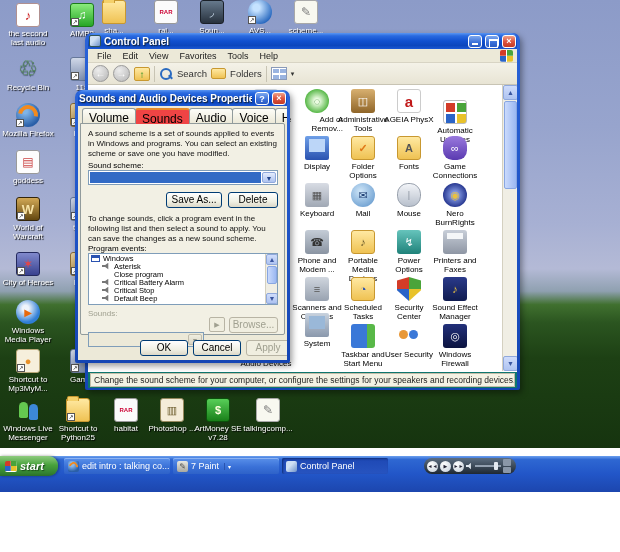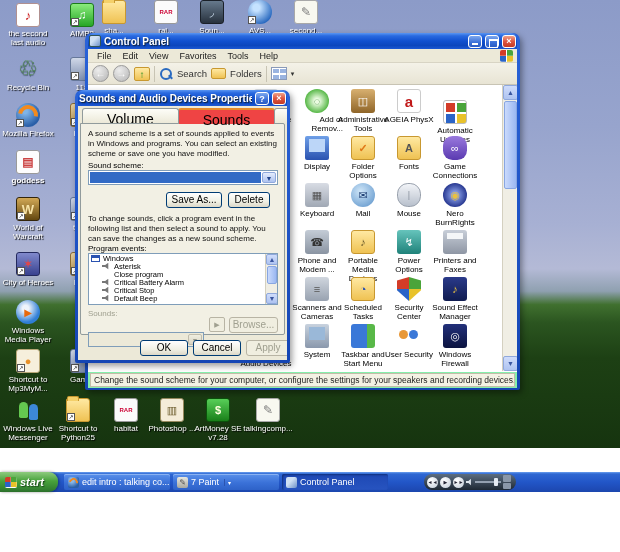--- a/index.html
+++ b/index.html
@@ -104,21 +104,21 @@
   .caret{font-size:7px;color:#333;}
   .content{position:relative;height:286px;background:#fff;overflow:hidden;}
   .cpitem{position:absolute;width:52px;text-align:center;}
   .cpicon{position:relative;width:24px;height:24px;margin:0 auto;border-radius:3px;}
   .cpicon::after{position:absolute;inset:0;display:flex;align-items:center;justify-content:center;font-size:11px;color:#fff;}
   .cplabel{margin-top:2px;font-size:8px;line-height:1.15;color:#000;}
   .vscroll{position:absolute;right:0;top:0;bottom:0;width:15px;background:#f0eee4;border-left:1px solid #d4d0c0;}
   .sbtn{position:absolute;left:0;width:15px;height:15px;background:linear-gradient(#cfdcfb,#aec3f0);
     border:1px solid #8fa8dc;border-radius:2px;color:#3a56a0;font-size:7px;text-align:center;line-height:13px;}
   .sthumb{position:absolute;left:1px;width:13px;background:linear-gradient(90deg,#cadafc,#9bb8f2);border:1px solid #88a6e2;border-radius:2px;}
-  .statusbar{height:17px;background:#86efac;border-top:1px solid #fff;display:flex;align-items:center;padding:1px 2px;}
+  .statusbar{height:17px;background:#0f766e;border-top:1px solid #fff;display:flex;align-items:center;padding:1px 2px;}
   .statusfield{flex:1;height:14px;border:1px solid #c2bda8;background:#f4f2e4;font-size:8.5px;color:#222;
     line-height:12px;padding:0 3px;white-space:nowrap;overflow:hidden;}
 
   
   .cp-addhw{background:linear-gradient(#d6dce4,#9aa4b2);} .cp-addhw::after{content:"+";color:#444;font-weight:bold;}
   .cp-addrem{background:radial-gradient(circle,#eafbe0 15%,#58b848 70%);border-radius:50%;} .cp-addrem::after{content:"\25CC";color:#2a7a2a;}
   .cp-admin{background:linear-gradient(#d8b070,#8f6528);} .cp-admin::after{content:"\25EB";color:#fff;}
   .cp-ageia{background:#fff;border:1px solid #ccc;} .cp-ageia::after{content:"a";color:#c01818;font-weight:bold;font-size:15px;}
   .cp-update{background:#fff;border:1px solid #bbb;
     background:linear-gradient(#d33c28 0 0) 2px 2px/9px 9px no-repeat,
@@ -159,21 +159,21 @@
   .cp-users::after{content:"";position:absolute;left:2px;top:6px;width:9px;height:9px;border-radius:50%;
     background:#e89838;box-shadow:10px 0 0 #3a78d8;}
   .cp-firewall{background:linear-gradient(#22307a,#0c1440);} .cp-firewall::after{content:"\25CE";color:#fff;}
 
   
   .dlg{left:75px;top:90px;width:215px;height:273px;z-index:3;}
   .dlg-body{position:relative;height:254px;background:#ece9d8;overflow:hidden;font-size:8px;color:#000;}
   .hbtn{width:14px;height:13px;flex:none;border:1px solid #fff;border-radius:3px;color:#fff;font-weight:bold;
     font-size:9px;line-height:12px;text-align:center;background:linear-gradient(180deg,#7da8ee,#3a6fd8 60%,#2c5cc2);}
   .tabs{position:absolute;left:4px;top:2px;display:flex;}
-  .tab{height:15px;padding:2px 24px 0;font-size:14px;color:#000;background:linear-gradient(#fdfdf8,#ece9d8);
+  .tab{height:15px;padding:2px 6px 0;font-size:12px;color:#000;background:linear-gradient(#fdfdf8,#ece9d8);
     border:1px solid #919b9c;border-bottom:none;border-radius:3px 3px 0 0;margin-right:-1px;}
   .tab.active{background:#ef4444;border-top:2px solid #e68b2c;position:relative;z-index:2;height:16px;text-align:center;}
   .panel{position:absolute;left:2px;top:17px;width:205px;height:212px;background:#f2f0e4;
     border:1px solid #919b9c;border-radius:0 2px 2px 2px;}
   .p-abs{position:absolute;}
   .para{line-height:1.25;color:#111;}
   .combo{position:relative;height:15px;background:#fff;border:1px solid #7f9db9;}
   .combo .sel{position:absolute;inset:1px 16px 1px 1px;background:#316ac5;}
   .combo .arrow{position:absolute;right:1px;top:1px;bottom:1px;width:14px;text-align:center;font-size:7px;line-height:12px;
     color:#24468e;background:linear-gradient(#e4ecfd,#aec3f0);border:1px solid #8fa8dc;border-radius:2px;}
@@ -190,21 +190,21 @@
   .ev-windows::before{content:"";position:absolute;left:0;right:0;top:0;height:2px;background:#2a52b0;}
   .ev-speaker{background:#777;clip-path:polygon(0 35%,35% 35%,70% 5%,70% 95%,35% 65%,0 65%);}
   .ev-none{visibility:hidden;}
   .lscroll{position:absolute;right:0;top:0;bottom:0;width:12px;background:#f0eee4;border-left:1px solid #d4d0c0;}
   .lscroll .sbtn{width:12px;height:11px;line-height:10px;}
   .playbtn{position:absolute;width:16px;height:15px;border:1px solid #b8b4a4;border-radius:2px;background:#f0eee0;
     color:#a0a090;font-size:7px;text-align:center;line-height:13px;}
   .dim{color:#a0a090;}
 
   
-  .taskbar{position:absolute;left:0;top:472px;width:620px;height:20px;z-index:4;
+  .taskbar{position:absolute;left:0;top:456px;width:620px;height:36px;z-index:4;
     background:linear-gradient(180deg,#6ba0ef 0%,#2e67d2 10%,#2256c8 50%,#1c46ae 100%);}
   .startbtn{position:absolute;left:0;top:0;height:20px;width:58px;display:flex;align-items:center;gap:3px;padding:0 8px 0 5px;
     background:linear-gradient(180deg,#8ecb7e 0%,#48a23c 45%,#338231 85%,#2b6f2a 100%);
     border-radius:0 9px 9px 0;box-shadow:1px 0 3px rgba(0,0,0,.4);}
   .startbtn .winflag{width:12px;height:11px;}
   .startlabel{color:#fff;font-size:11px;font-weight:bold;font-style:italic;text-shadow:1px 1px 1px #1a4a1a;}
   .taskbtns{position:absolute;left:64px;top:2px;display:flex;gap:3px;}
   .tbtn{height:16px;display:flex;align-items:center;gap:3px;padding:0 4px;border-radius:2px;
     background:linear-gradient(180deg,#5a90ea,#3a71d8 55%,#2e62c8);box-shadow:inset 0 1px 0 #8ab2f2;
     color:#fff;font-size:9px;white-space:nowrap;overflow:hidden;}
@@ -274,21 +274,21 @@
           <div class="dlabel">Mozilla Firefox</div>
         </div>
 
         <div class="dicon" style="left: 56px; top: 103px;">
           <div class="tile ic-generic2">
             <span class="sc sc-on"></span>
           </div>
           <div class="dlabel">Ha...</div>
         </div>
 
-        <div class="dicon" style="left: 2px; top: 150px; font-weight: bold;">
+        <div class="dicon" style="left: 2px; top: 150px;">
           <div class="tile ic-doc">
             
           </div>
           <div class="dlabel">goddess</div>
         </div>
 
         <div class="dicon" style="left: 2px; top: 197px;">
           <div class="tile ic-wow">
             <span class="sc sc-on"></span>
           </div>
@@ -404,21 +404,21 @@
           <div class="tile ic-sphere">
             <span class="sc sc-on"></span>
           </div>
           <div class="dlabel">AVS...</div>
         </div>
 
         <div class="dicon" style="left: 280px; top: 0px;">
           <div class="tile ic-notepad">
             
           </div>
-          <div class="dlabel">second...</div>
+          <div class="dlabel">scheme...</div>
         </div>
       </div>
   </div>
 
   <div class="xpwin cpwin">
     <div class="titlebar">
       <span class="wicon"></span>
       <span class="wtitle">Control Panel</span>
       <span class="cbtn min"></span>
       <span class="cbtn max"></span>
@@ -573,21 +573,21 @@
             <div class="cpitem" style="left: 341px; top: 192px;">
               <div class="cpicon cp-sfx"></div>
               <div class="cplabel">Sound Effect Manager</div>
             </div>
 
             <div class="cpitem" style="left: 152px; top: 239px;">
               <div class="cpicon cp-sound"></div>
               <div class="cplabel">Sounds and Audio Devices</div>
             </div>
 
-            <div class="cpitem" style="left: 203px; top: 239px;">
+            <div class="cpitem" style="left: 203px; top: 228px;">
               <div class="cpicon cp-system"></div>
               <div class="cplabel">System</div>
             </div>
 
             <div class="cpitem" style="left: 249px; top: 239px;">
               <div class="cpicon cp-taskbar"></div>
               <div class="cplabel">Taskbar and Start Menu</div>
             </div>
 
             <div class="cpitem" style="left: 295px; top: 239px;">
@@ -628,21 +628,21 @@
       </div>
       <div class="panel"></div>
 
       <div class="p-abs para" style="left:10px;top:23px;width:190px;">A sound scheme is a set of sounds applied to events in Windows and programs. You can select an existing scheme or save one you have modified.</div>
       <div class="p-abs" style="left:10px;top:55px;">Sound scheme:</div>
       <div class="p-abs combo" style="left:10px;top:64px;width:190px;">
         <span class="sel"></span>
         <span class="arrow">▼</span>
       </div>
       <div class="p-abs xpbtn" style="left:88px;top:86px;width:56px;">Save As...</div>
-      <div class="p-abs xpbtn" style="left:150px;top:86px;width:42px;">Delete</div>
+      <div class="p-abs xpbtn" style="left:150px;top:86px;width:50px;">Delete</div>
       <div class="p-abs para" style="left:10px;top:108px;width:192px;">To change sounds, click a program event in the following list and then select a sound to apply. You can save the changes as a new sound scheme.</div>
       <div class="p-abs" style="left:10px;top:138px;">Program events:</div>
 
       <div class="listbox" style="left:10px;top:147px;width:190px;height:52px;">
         <div>
 
             <div class="lrow ind0">
               <span class="evico ev-windows"></span>
               <span>Windows</span>
             </div>

